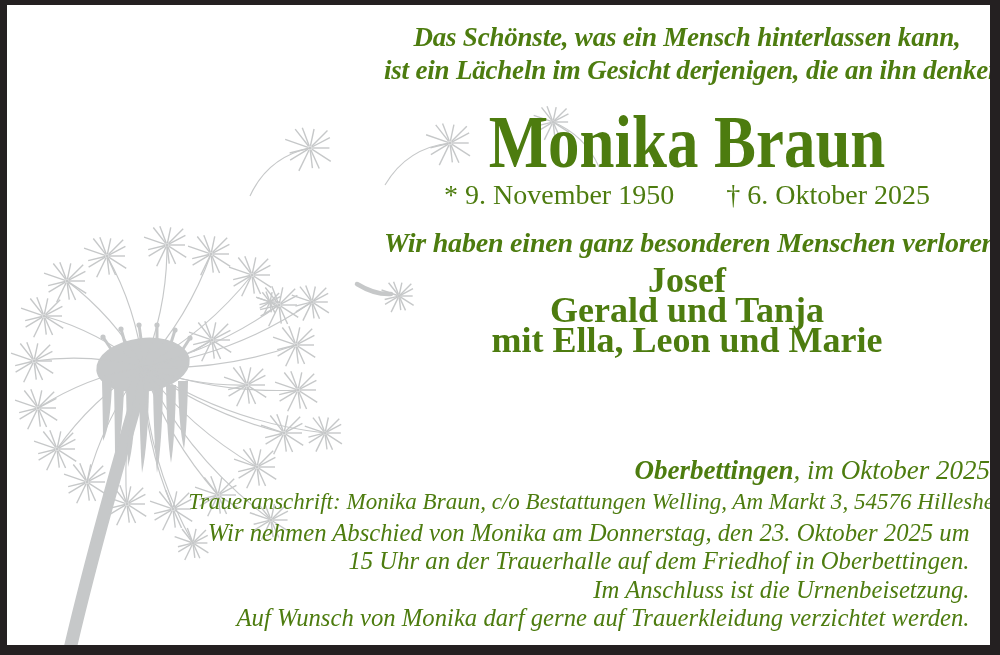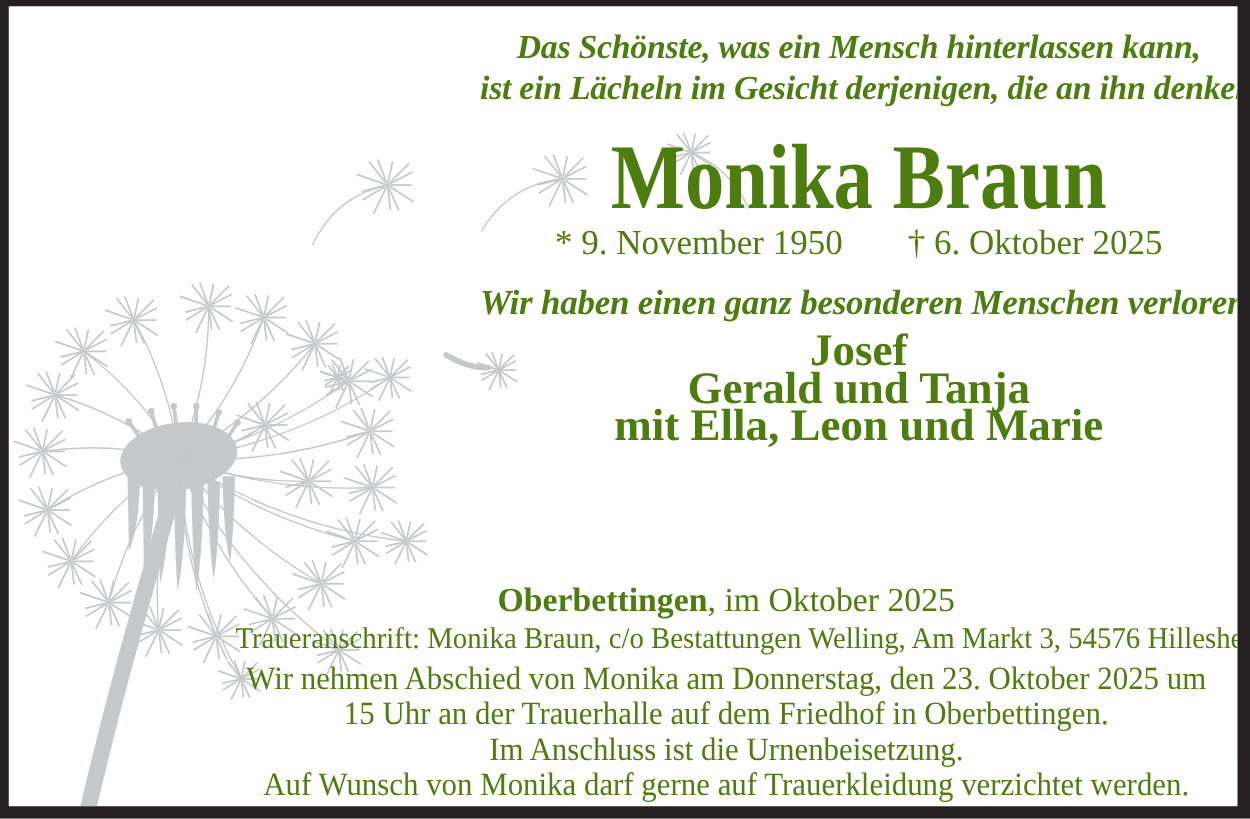--- a/index.html
+++ b/index.html
@@ -12,21 +12,21 @@
     border-color:#242021;
     border-width:5px 10px 10px 7px;
     overflow:hidden;
     font-family:"Liberation Serif","DejaVu Serif",serif;
     color:#4d7c0f;
   }
   .inner{position:absolute;left:0;top:0;width:983px;height:640px;}
   #dandelion{position:absolute;left:0;top:0;z-index:1;}
   .layer{position:absolute;z-index:2;}
   .upper{left:377px;right:0;top:16px;text-align:center;}
-  .lower{left:165px;right:0;top:461px;text-align:center;}
+  .lower{left:165px;right:0;top:451px;text-align:right;font-style:italic;}
   .line{white-space:nowrap;}
   .quote{font-style:italic;font-weight:600;font-size:27px;line-height:33px;letter-spacing:-0.2px;}
   .name{
     margin:17px 0 0 0;padding:0;
     font-size:74px;line-height:76px;font-weight:bold;
     transform:scaleX(0.85);transform-origin:50% 50%;
     white-space:nowrap;
   }
   .maiden{font-size:26px;line-height:24px;}
   .dates{font-size:28px;line-height:30px;}

